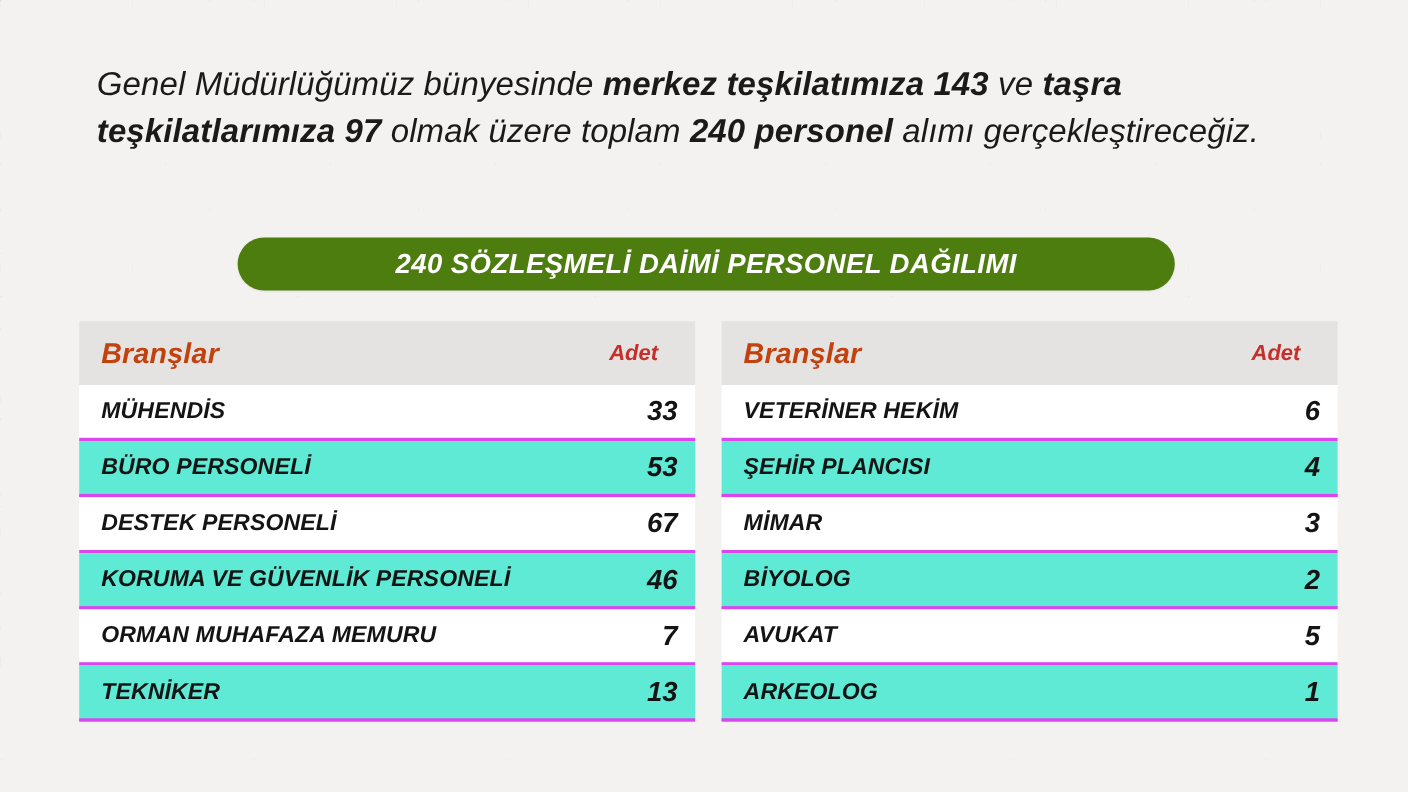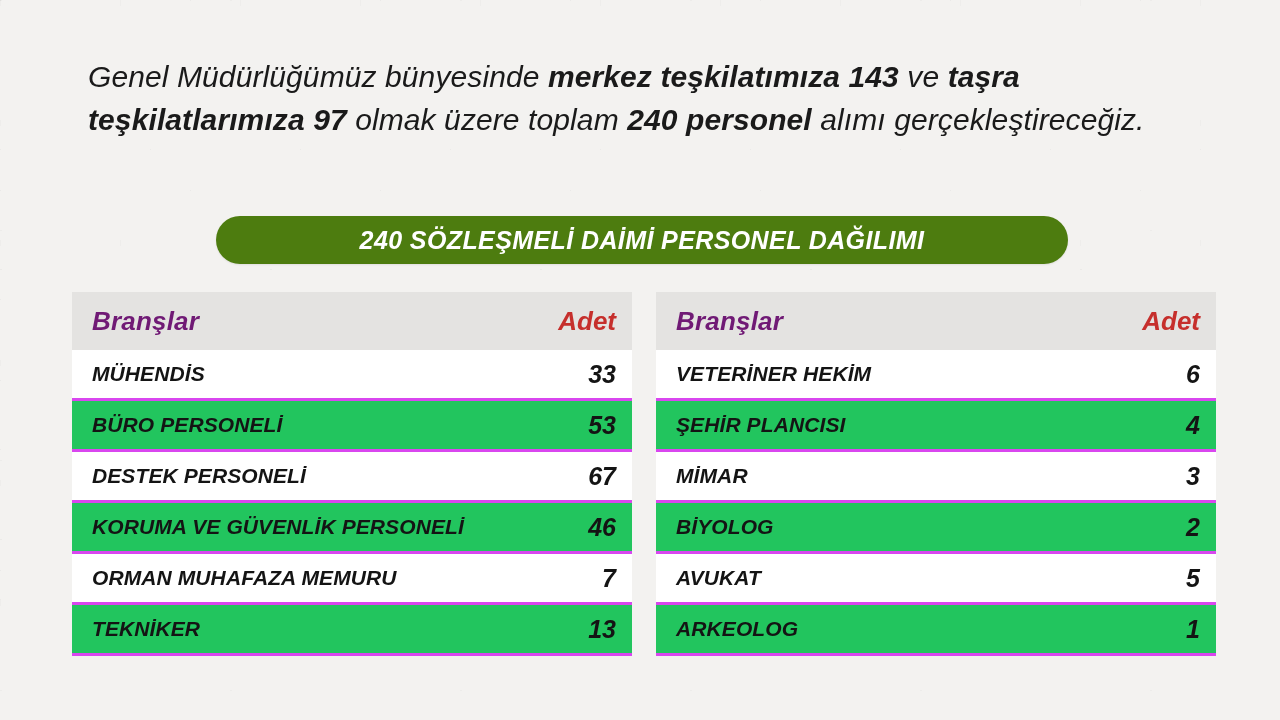--- a/index.html
+++ b/index.html
@@ -87,43 +87,43 @@
   }
   .thead {
     background: #e4e3e1;
     height: 58px;
     display: flex;
     align-items: center;
     padding: 0 16px 0 20px;
   }
   .thead .th-branch {
     flex: 1;
-    color: #701a75;
+    color: #c2410c;
     font-size: 26px;
     font-weight: bold;
     font-style: italic;
     letter-spacing: 0.2px;
   }
   .thead .th-count {
     color: #c62f2c;
-    font-size: 26px;
-    font-weight: bold;
-    font-style: italic;
-    text-align: right;
+    font-size: 20px;
+    font-weight: bold;
+    font-style: italic;
+    text-align: center;
     min-width: 80px;
   }
   .row {
     height: 51px;
     display: flex;
     align-items: center;
     padding: 0 16px 0 20px;
     background: #ffffff;
     border-bottom: 3px solid #d946ef;
   }
-  .row.alt { background: #22c55e; }
+  .row.alt { background: #5eead4; }
   .row .label {
     flex: 1;
     font-size: 21px;
     font-weight: bold;
     color: #141414;
     font-style: italic;
     letter-spacing: 0.1px;
     white-space: nowrap;
   }
   .row .value {

